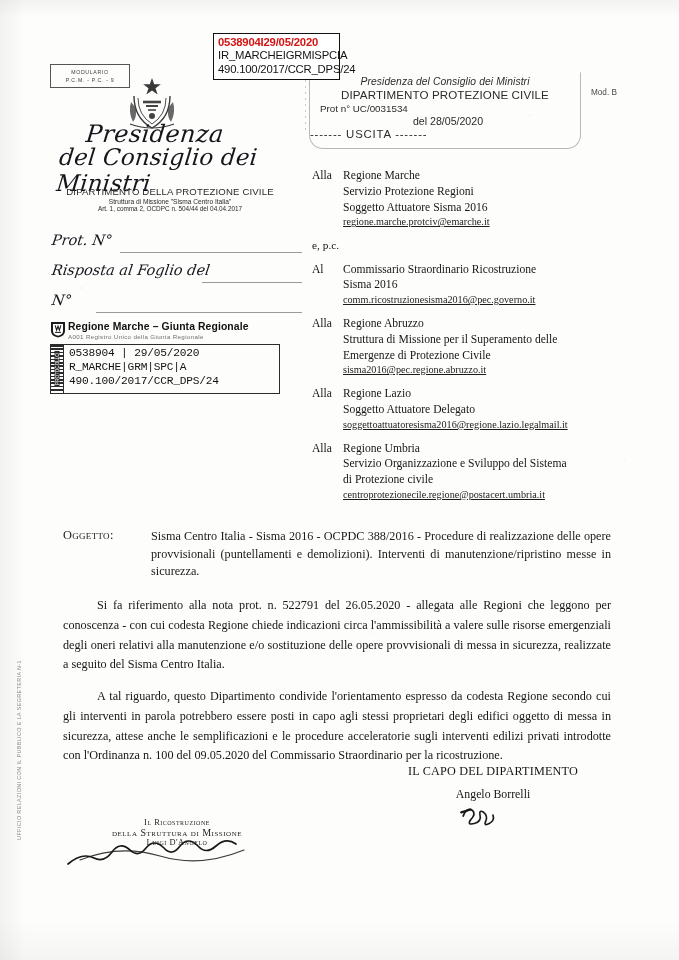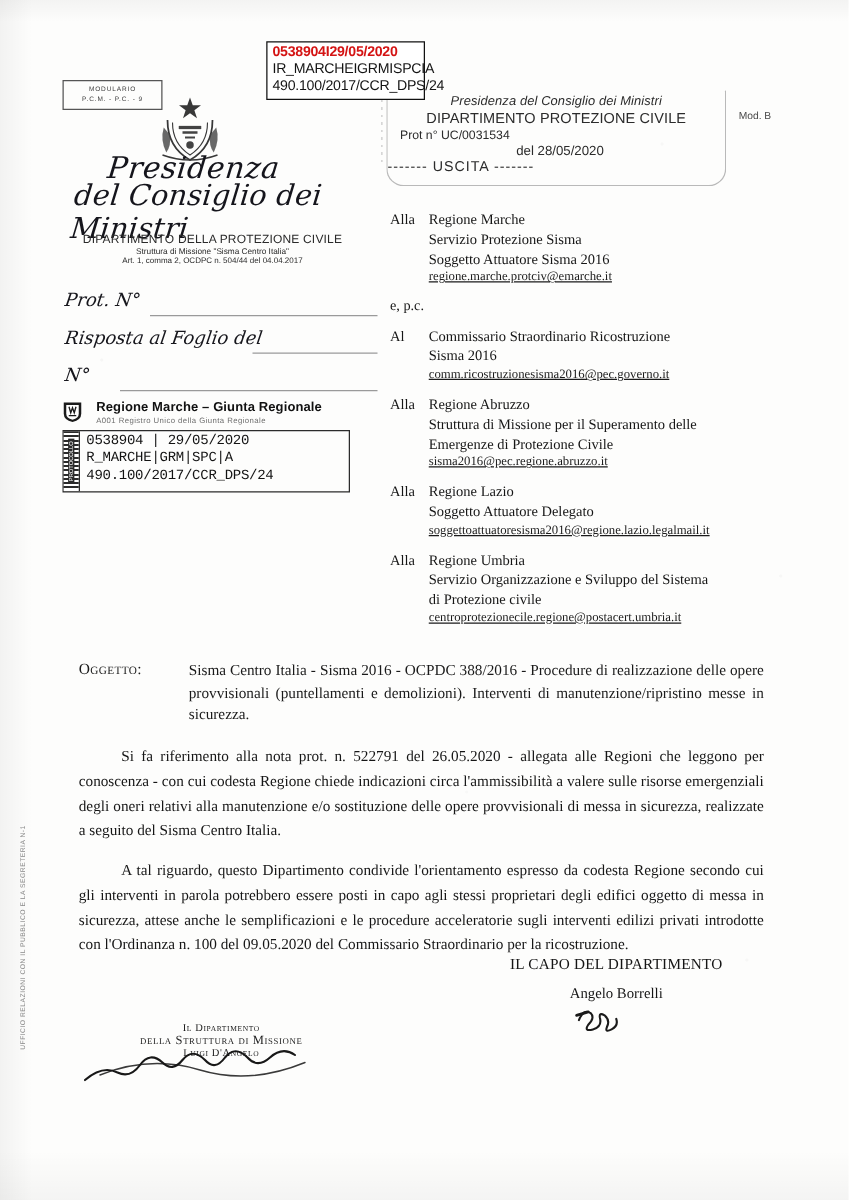--- a/index.html
+++ b/index.html
@@ -147,21 +147,21 @@
   .prot-row.r2 .rule { left: 150px; }
   .prot-row.r3 .rule { left: 44px; }
 
   
   .marche-stamp {
     position: absolute;
     left: 50px; top: 320px;
     width: 230px;
   }
   .marche-head {
-    display: flex; align-items: flex-start; gap: 11px;
+    display: flex; align-items: flex-start; gap: 2px;
   }
   .marche-logo {
     width: 16px; height: 17px;
     flex: 0 0 auto;
     margin-top: 1px;
   }
   .marche-titles { line-height: 1.25; }
   .marche-titles .t1 {
     font-family: "Liberation Sans", sans-serif;
     font-size: 10.4px; font-weight: bold; color: #111;
@@ -458,21 +458,21 @@
     <div class="ps-line ps-5">------- USCITA -------</div>
   </div>
   <div class="modb">Mod. B</div>
 
   <div class="recipients">
 
     <div class="rec-block">
       <div class="rec-prep">Alla</div>
       <div class="rec-body">
         <div>Regione Marche</div>
-        <div>Servizio Protezione Sisma</div>
+        <div>Servizio Protezione Regioni</div>
         <div>Soggetto Attuatore Sisma 2016</div>
         <div class="rec-mail">regione.marche.protciv@emarche.it</div>
       </div>
     </div>
 
     <div class="epc">e, p.c.</div>
 
     <div class="rec-block">
       <div class="rec-prep">Al</div>
       <div class="rec-body">
@@ -528,21 +528,21 @@
     <div class="s-name">Angelo Borrelli</div>
     <div class="s-mark">
       <svg viewBox="0 0 120 30" width="120" height="28">
         <path d="M28 14 Q32 4 38 8 Q42 12 36 18 Q32 24 40 22 Q48 20 46 12 Q45 7 50 10 Q55 14 52 20 Q50 25 56 22 Q62 19 60 13" fill="none" stroke="#1a1a1a" stroke-width="1.8" stroke-linecap="round"></path>
         <path d="M26 10 L36 7" fill="none" stroke="#1a1a1a" stroke-width="2.4" stroke-linecap="round"></path>
       </svg>
     </div>
   </div>
 
   <div class="sig-left">
-    <div class="c-role">Il Dipartimento</div>
+    <div class="c-role">Il Ricostruzione</div>
     <div class="c-role2">della Struttura di Missione</div>
     <div class="c-name">Luigi D'Angelo</div>
     <div class="c-mark">
       <svg viewBox="0 0 215 42" width="215" height="42">
         <path d="M8 34 Q22 22 34 28 Q44 33 52 22 Q60 11 70 20 Q78 28 86 18 Q94 8 104 18 Q112 27 120 16 Q128 6 138 16 Q146 25 156 16 Q166 7 176 14" fill="none" stroke="#181818" stroke-width="1.7" stroke-linecap="round"></path>
         <path d="M20 30 Q60 14 100 26 Q140 38 184 20" fill="none" stroke="#181818" stroke-width="1.2" stroke-linecap="round" opacity=".85"></path>
       </svg>
     </div>
   </div>
 

